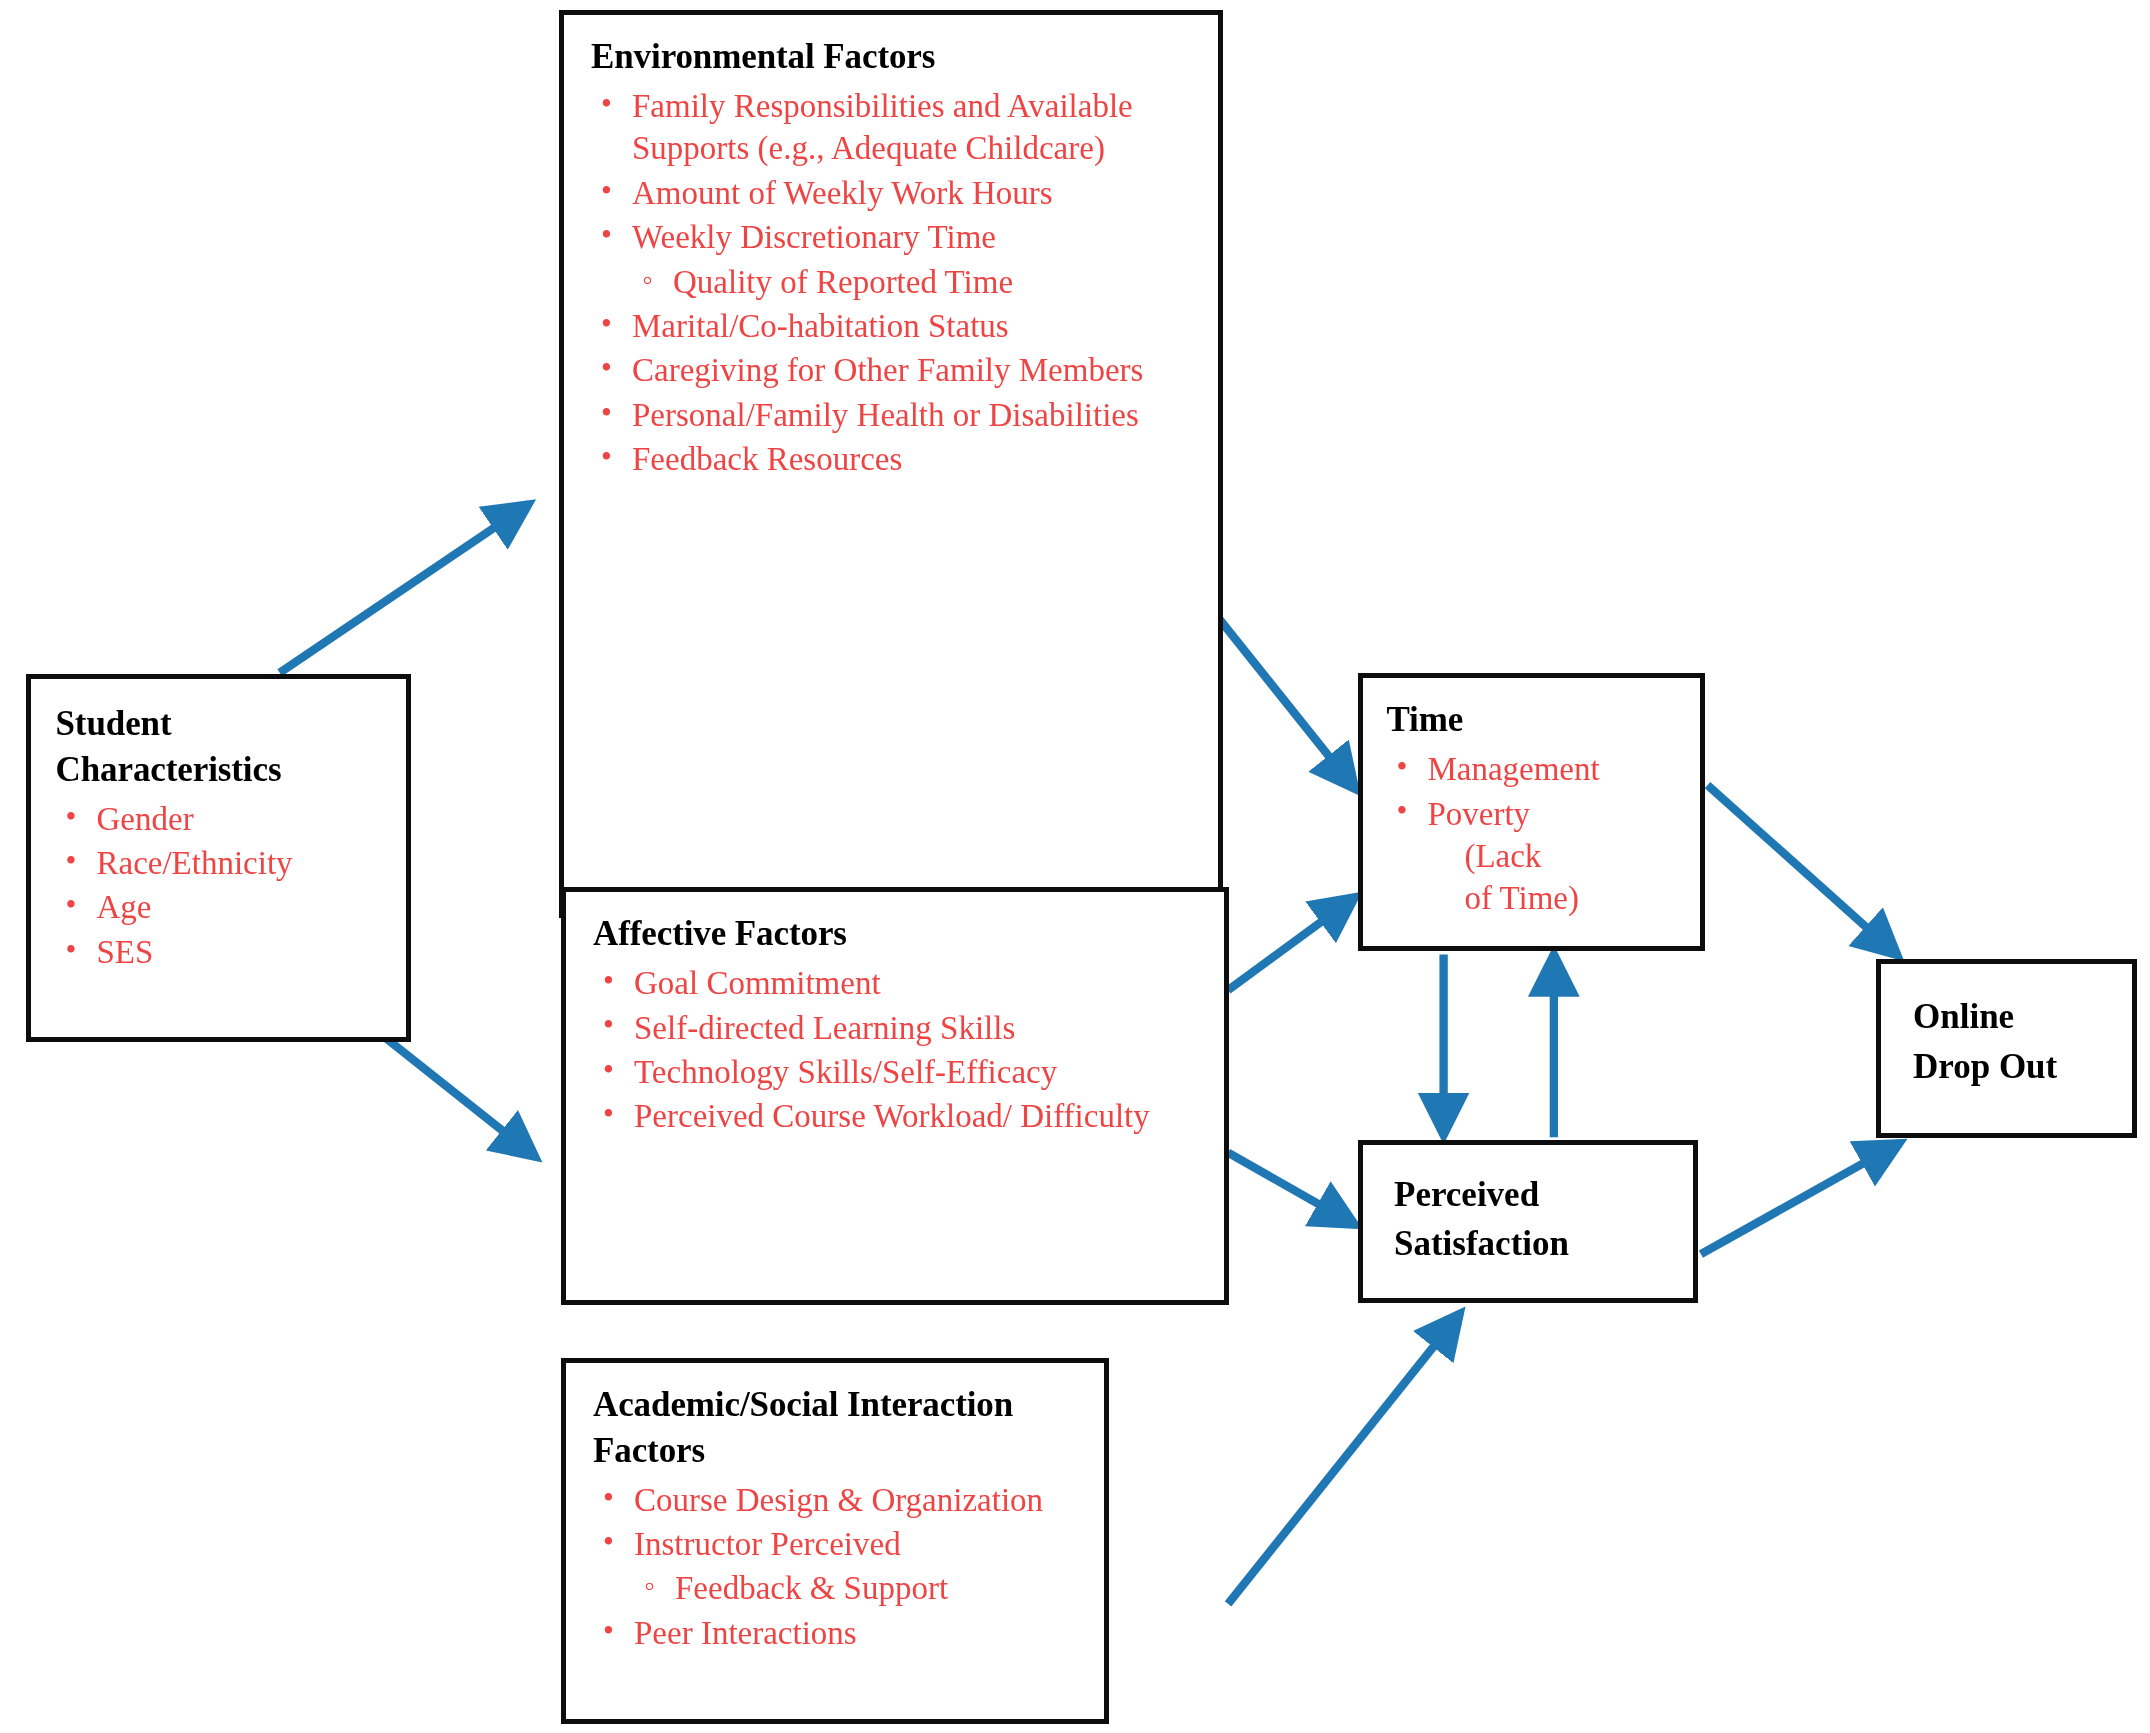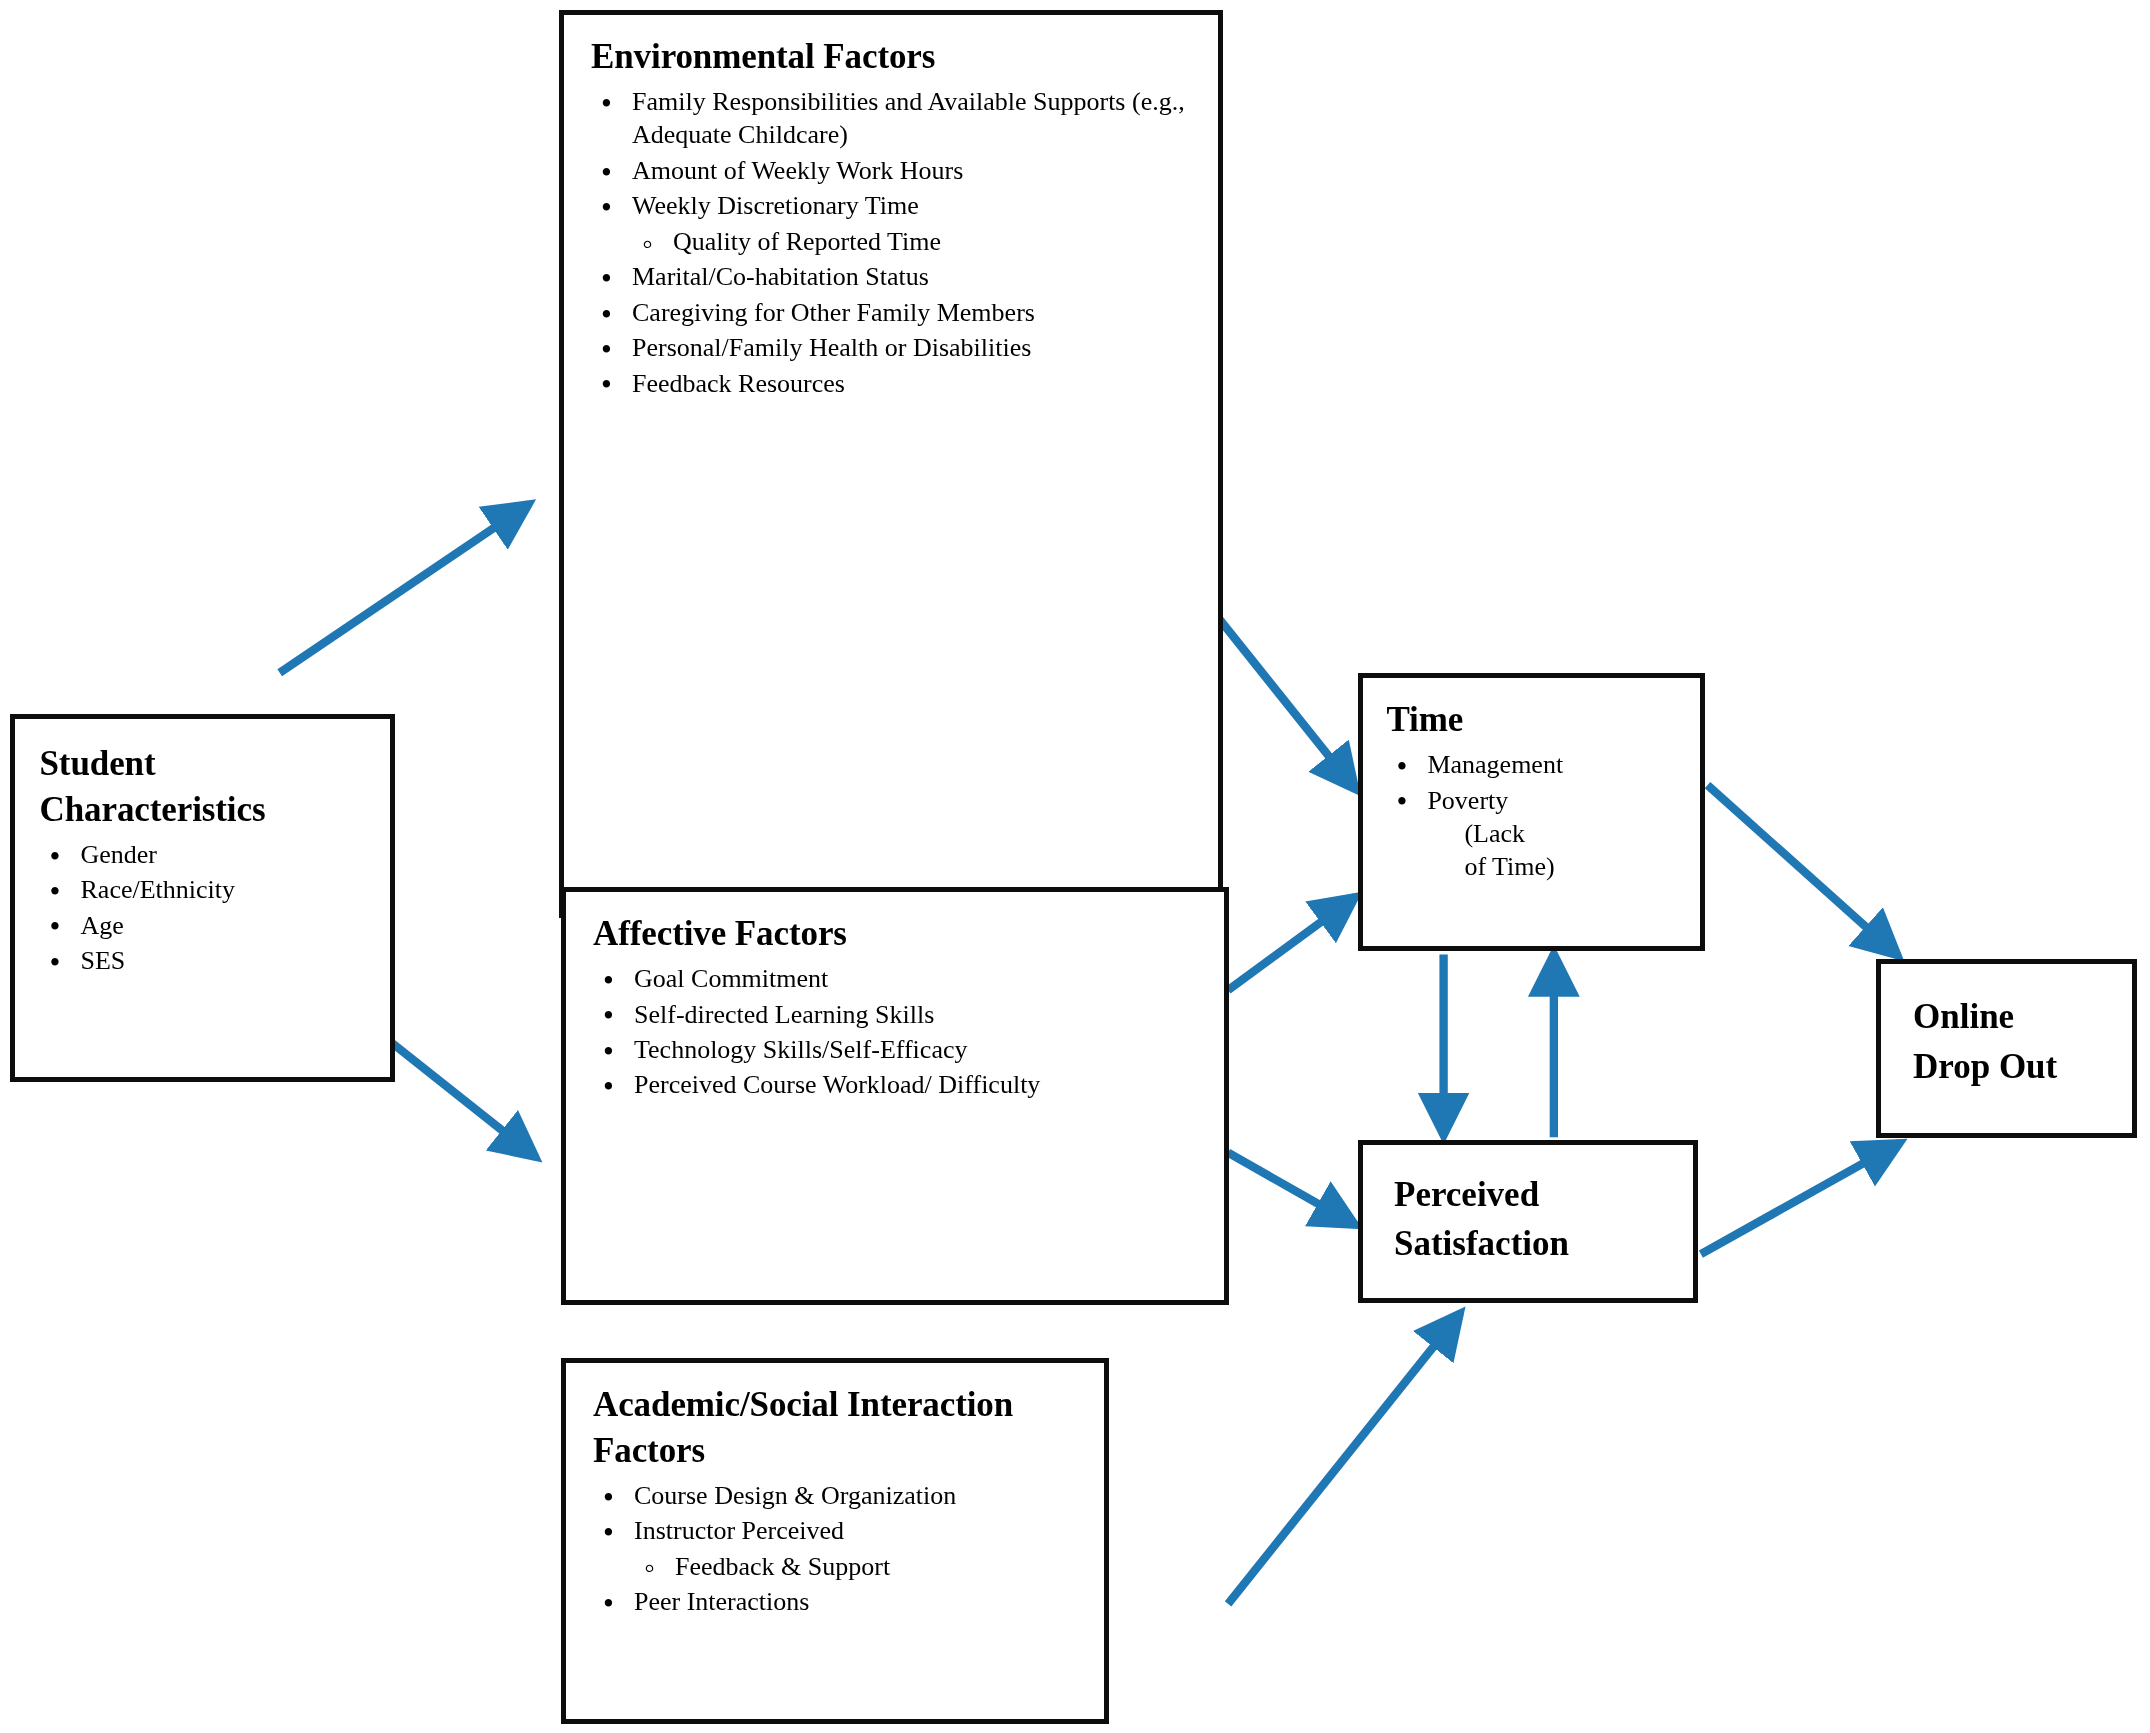--- a/index.html
+++ b/index.html
@@ -33,23 +33,23 @@
     margin: 0 0 5.6px 0;
     letter-spacing: -0.1px;
   }
   ul.bullets {
     list-style: none;
     margin: 0;
     padding: 0;
   }
   ul.bullets > li {
     position: relative;
-    font-size: 26px;
+    font-size: 33px;
     line-height: 1.28;
-    color: #000000;
+    color: #ef4444;
     padding-left: 41px;
     margin-bottom: 2.2px;
   }
   ul.bullets > li::before {
     content: "\2022";
     position: absolute;
     left: 10px;
     top: -1.1px;
     font-size: 31px;
     line-height: 1.28;
@@ -68,21 +68,21 @@
     position: absolute;
     left: 0;
     top: 0;
     width: 2151px;
     height: 1733px;
     z-index: 1;
     pointer-events: none;
   }
   
   #node-environmental { left: 559px; top: 10px; width: 664px; height: 908px; }
-  #node-student       { left: 10px;   top: 674px; width: 385px;  height: 368px; margin-top: 40px; }
+  #node-student       { left: 26px;   top: 674px; width: 385px;  height: 368px; }
   #node-affective     { left: 561px; top: 887px; width: 668px; height: 418px; }
   #node-academic      { left: 561px; top: 1358px; width: 548px; height: 366px; }
   #node-time          { left: 1358px; top: 673px; width: 347px;  height: 278px; }
   #node-satisfaction  { left: 1358px; top: 1140px; width: 340px;  height: 163px; }
   #node-dropout       { left: 1876px; top: 959px; width: 261px;  height: 179px; }
 
   #node-student .node-inner { padding: 22px 13.4px 11px 24.5px; }
   #node-time .node-inner { padding: 19px 11px 9px 23.4px; }
   #node-satisfaction .node-inner { padding: 24.5px 11px 11px 31px; }
   #node-dropout .node-inner { padding: 28px 11px 11px 32px; }

